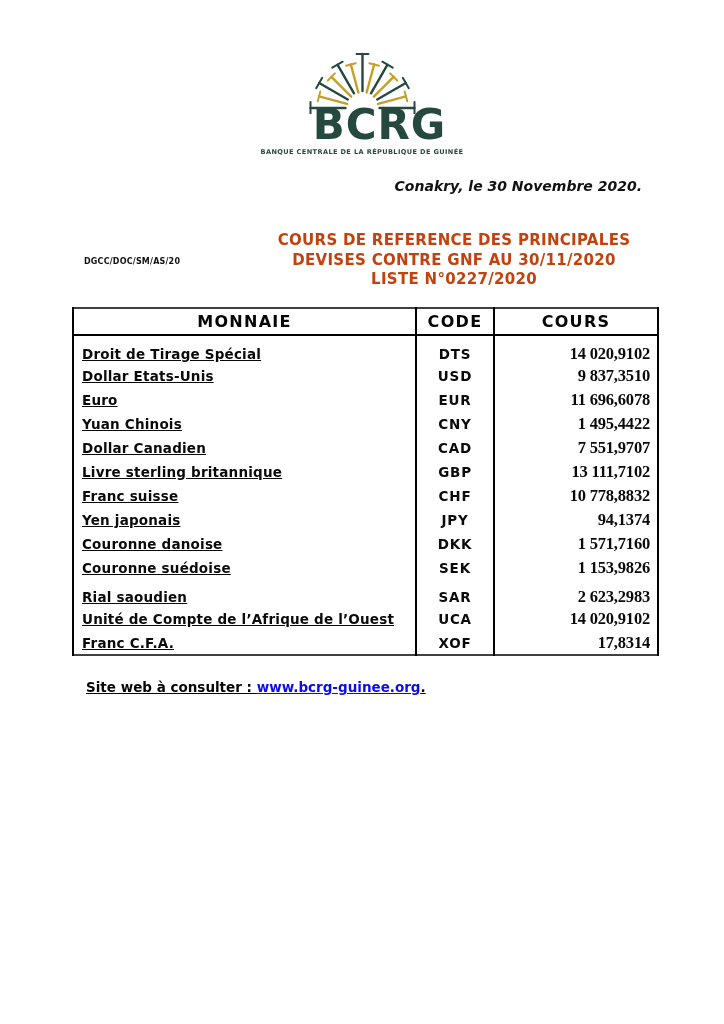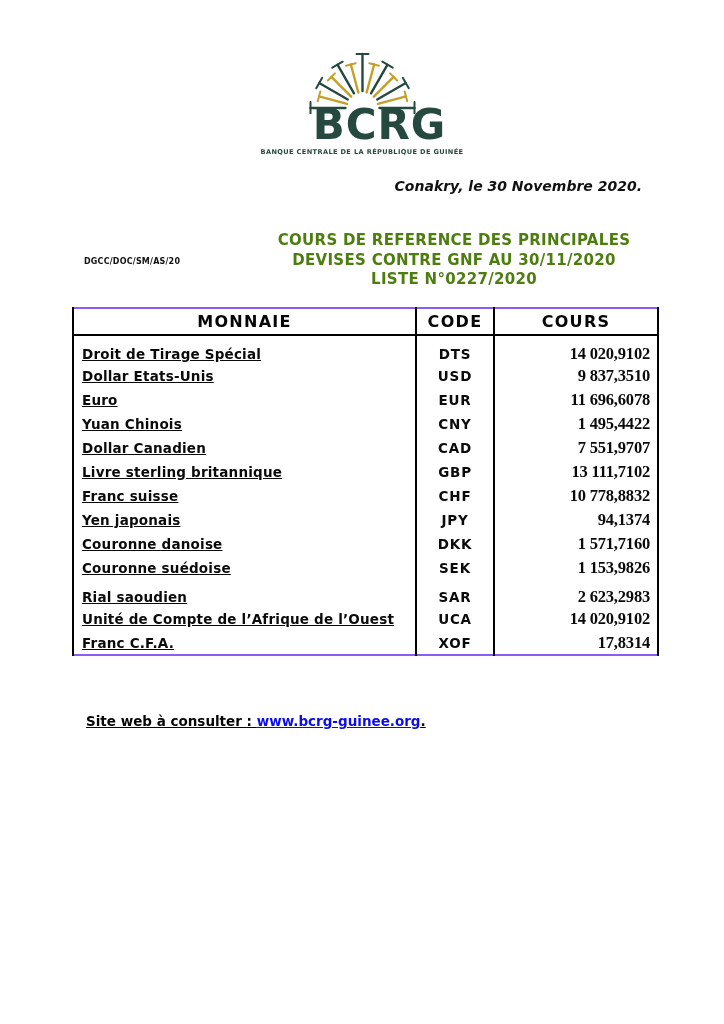--- a/index.html
+++ b/index.html
@@ -71,39 +71,39 @@
   .doc-title {
     position: absolute;
     top: 231px;
     left: 251px;
     width: 406px;
     text-align: center;
     font-size: 15px;
     font-weight: bold;
     line-height: 19.5px;
     letter-spacing: 0.3px;
-    color: #4d7c0f;
+    color: #c2410c;
   }
 
   
   .rates-table-wrap {
     position: absolute;
     top: 307px;
     left: 72px;
   }
   table.rates {
     border-collapse: collapse;
     width: 585px;
     table-layout: fixed;
   }
   table.rates th, table.rates td {
     border-left: 2px solid #000;
     border-right: 2px solid #000;
   }
-  table.rates { border: 2px solid #8b5cf6; }
+  table.rates { border: 2px solid #404040; }
   table.rates col.w-name  { width: 343px; }
   table.rates col.w-code  { width: 78px;  }
   table.rates col.w-rate  { width: 164px; }
   table.rates thead th {
     border-bottom: 2px solid #000;
     height: 27px;
     font-size: 16px;
     font-weight: bold;
     letter-spacing: 1.3px;
     text-align: center;
@@ -134,21 +134,21 @@
     text-align: right;
     padding-right: 7px;
     font-size: 16.5px;
     font-family: "Liberation Serif", serif;
     letter-spacing: -0.2px;
   }
 
   
   .site-line {
     position: absolute;
-    top: 713px;
+    top: 679px;
     left: 86px;
     font-size: 13.5px;
     font-weight: bold;
     color: #050505;
     text-decoration: underline;
   }
   .site-label { text-decoration: underline; }
   .site-sep { text-decoration: none; }
   a.site-link { color: #0b0bec; text-decoration: underline; font-weight: bold; }
 </style>

